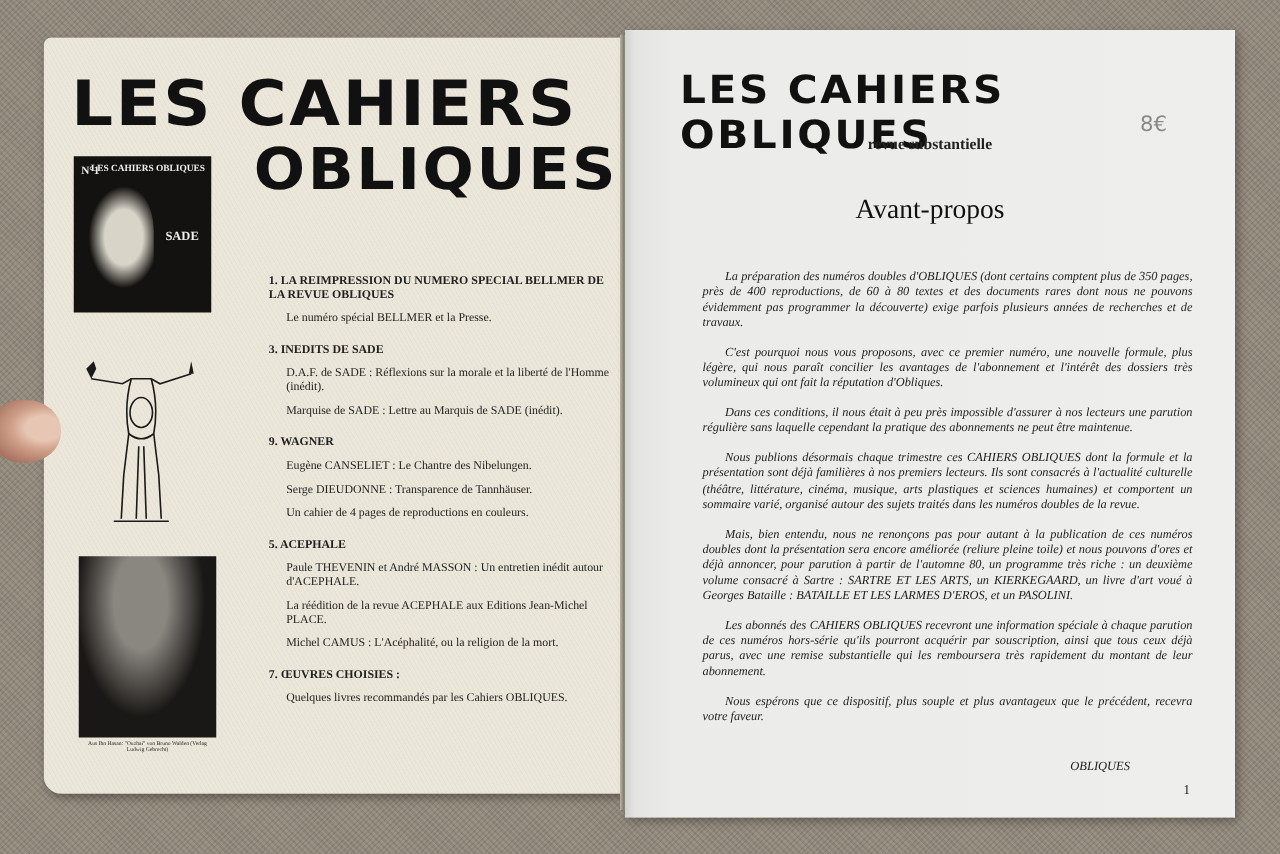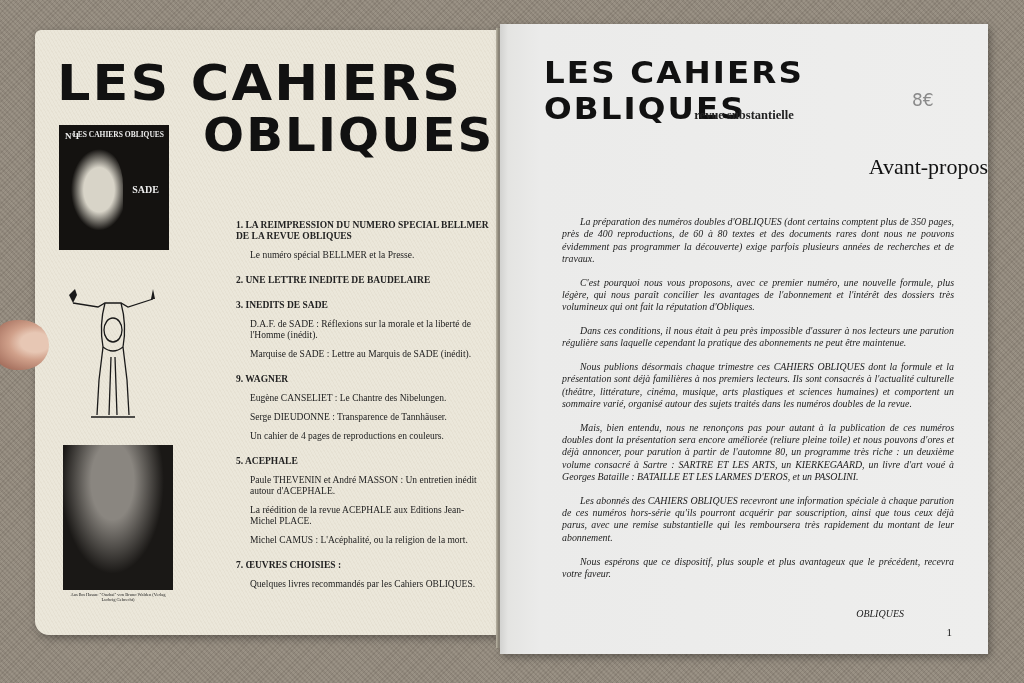--- a/index.html
+++ b/index.html
@@ -22,38 +22,38 @@
     background: linear-gradient(90deg,#d2d2d0 0,#e4e4e2 8px,#ebebea 40px,#eeeeed 100%);
     box-shadow: 2px 3px 8px rgba(0,0,0,0.35);
   }
   .gutter { position:absolute; left:496px; top:28px; width:6px; height:620px;
     background:linear-gradient(90deg,#bfb9a8,#8d8778,#c7c6c2); }
   .deco { font-family:"DejaVu Sans", sans-serif; font-weight:bold; color:#111;
     letter-spacing:2px; transform:scaleX(1.05); transform-origin:left; }
   .left-title-1 { position:absolute; left:22px; top:24px; font-size:50px; }
   .left-title-2 { position:absolute; left:168px; top:78px; font-size:46px; }
   .toc { position:absolute; left:180px; top:190px; width:275px; font-size:9.5px; color:#222; }
-  .toc-section { margin-bottom:14px;margin-left:21px; }
+  .toc-section { margin-bottom:14px; }
   .toc-head { font-weight:bold; font-size:9.5px; line-height:11px; }
   .toc-line { margin:8px 0 0 14px; line-height:11px; }
   .img-box { position:absolute; background:#141210; }
   .cover { left:24px; top:95px; width:110px; height:125px; }
   .cover .no { position:absolute; left:6px; top:6px; color:#eee; font-weight:bold; font-size:9px;text-align:center; }
   .cover .c-title { position:absolute; right:5px; top:5px; color:#eee; font-size:7.5px; font-weight:bold; text-align:right; line-height:9px; }
   .cover .c-sade { position:absolute; right:10px; top:60px; color:#eee; font-size:10px; font-weight:bold; text-align:center; line-height:10px; }
   .cover .c-face { position:absolute; left:4px; top:22px; width:60px; height:95px; border-radius:40% 40% 20% 20%;
     background:radial-gradient(ellipse at 60% 45%, #d8d4c8 0 30%, #141210 55%); }
   .figure { position:absolute; left:28px; top:255px; width:100px; height:140px; }
   .plate { left:28px; top:415px; width:110px; height:145px;
     background:radial-gradient(ellipse at 45% 25%, #8a8680 0 25%, #1a1816 60%); }
   .plate-caption { position:absolute; left:28px; top:562px; width:110px; font-size:4.5px; color:#222; text-align:center; }
   .right-title { position:absolute; left:44px; top:30px; font-size:31px; }
   .subtitle { position:absolute; left:0; width:100%; top:84px; text-align:center; font-weight:bold; font-size:12.5px; color:#222; padding-left:-40px; }
   .price { position:absolute; left:412px; top:66px; font-family:"DejaVu Sans", sans-serif; font-size:17px; color:#8a8a8a; font-weight:normal; }
-  .heading { position:absolute; left:0; width:100%; top:130px; text-align:right; font-size:22px; color:#111; }
+  .heading { position:absolute; left:0; width:100%; top:130px; text-align:center; font-size:22px; color:#111; }
   .body { position:absolute; left:62px; top:192px; width:392px; font-style:italic; font-size:9.9px; line-height:12.3px; color:#1c1c1c; text-align:justify; }
   .body p { margin:0 0 11.5px 0; text-indent:18px; }
   .signature { position:absolute; right:84px; top:584px; font-style:italic; font-size:10px; color:#1c1c1c; }
   .page-number { position:absolute; right:36px; top:602px; font-size:11px; color:#222; }
   .thumb { position:absolute; left:-6px; top:320px; width:55px; height:50px; border-radius:40% 50% 50% 40%;
     background:radial-gradient(ellipse at 75% 45%, #e7c7b4 0 25%, #d0a08a 45%, #a77260 80%); }
 </style>
 </head>
 <body>
 
@@ -82,23 +82,20 @@
     <path d="M90 4 l-2 10 l4 0 z" fill="#1a1a1a"></path>
   </svg>
 
   <div class="img-box plate"></div>
   <div class="plate-caption">Aus Ibn Hasan: "Ouzhai" von Bruno Walden (Verlag Ludwig Gebrecht)</div>
 
   <div class="toc">
     <div class="toc-section">
       <div class="toc-head">1. LA REIMPRESSION DU NUMERO SPECIAL BELLMER DE LA REVUE OBLIQUES</div>
       <div class="toc-line">Le numéro spécial BELLMER et la Presse.</div>
-    </div>
-    <div class="toc-section">
-      <div class="toc-head">2. UNE LETTRE INEDITE DE BAUDELAIRE</div>
     </div>
     <div class="toc-section">
       <div class="toc-head">3. INEDITS DE SADE</div>
       <div class="toc-line">D.A.F. de SADE : Réflexions sur la morale et la liberté de l'Homme (inédit).</div>
       <div class="toc-line">Marquise de SADE : Lettre au Marquis de SADE (inédit).</div>
     </div>
     <div class="toc-section">
       <div class="toc-head">9. WAGNER</div>
       <div class="toc-line">Eugène CANSELIET : Le Chantre des Nibelungen.</div>
       <div class="toc-line">Serge DIEUDONNE : Transparence de Tannhäuser.</div>

